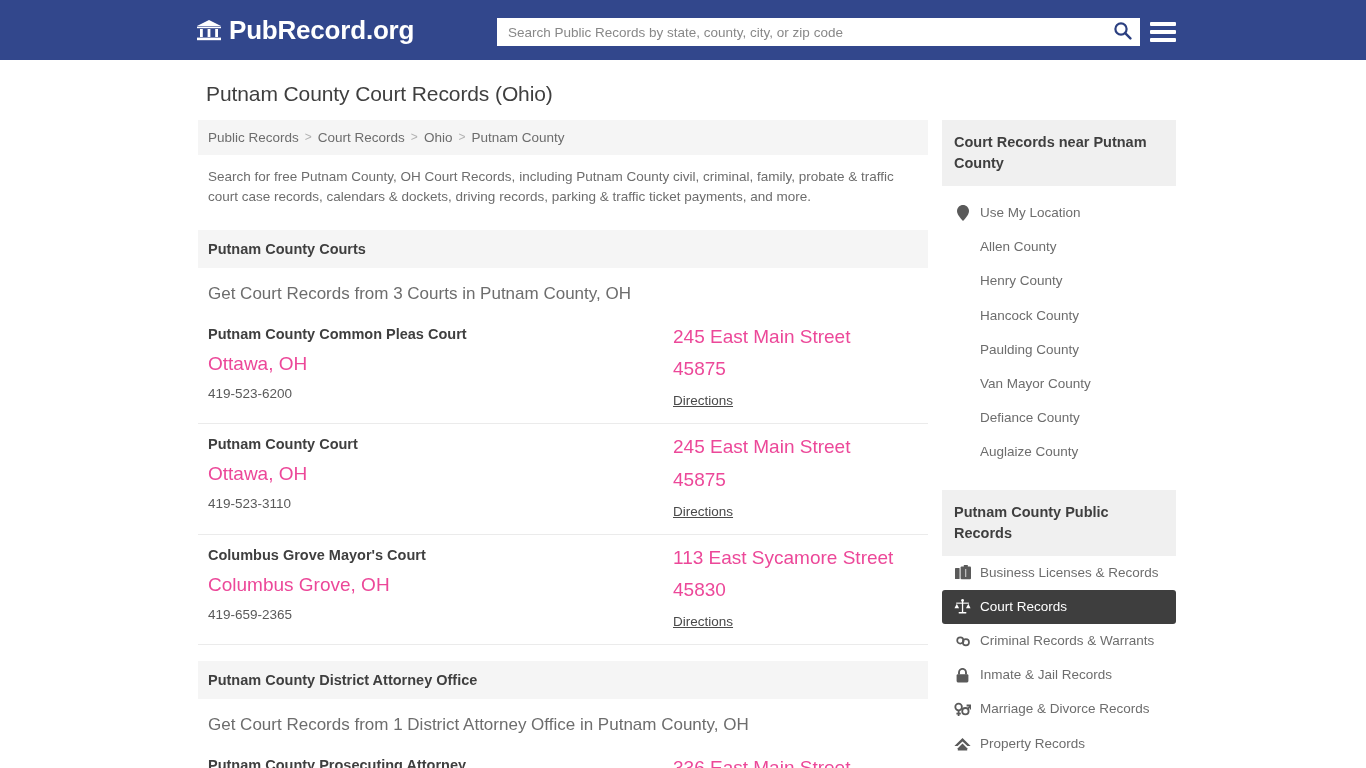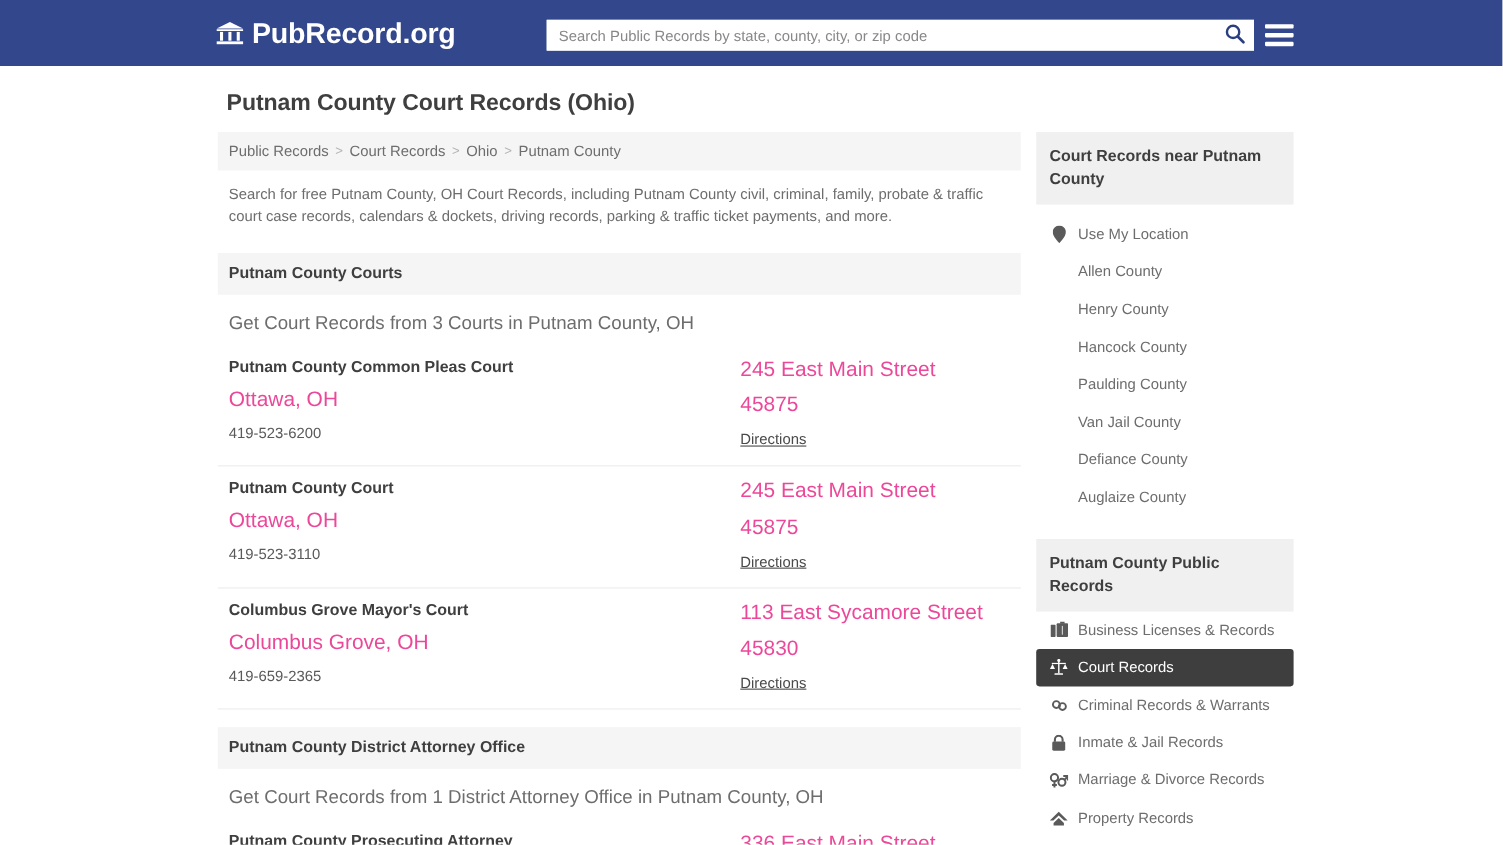--- a/index.html
+++ b/index.html
@@ -95,21 +95,21 @@
   }
   .container {
     width: 970px;
     margin: 0 auto;
     padding-top: 22px;
     display: block;
     position: relative;
   }
   h1.page-title {
     font-size: 21px;
-    font-weight: bold;
+    font-weight: normal;
     color: #3f3f3f;
     margin: 0 0 14px 8px;
     letter-spacing: -0.1px;
   }
   .cols { display: flex; align-items: flex-start; gap: 14px; }
   .main-col { width: 730px; flex: 0 0 730px; }
   .side-col { width: 234px; flex: 0 0 234px; }
 
   
   .breadcrumb {
@@ -348,21 +348,21 @@
               <li class="side-item">
                 <span class="side-icon"></span>
                 <span>Hancock County</span>
               </li>
               <li class="side-item">
                 <span class="side-icon"></span>
                 <span>Paulding County</span>
               </li>
               <li class="side-item">
                 <span class="side-icon"></span>
-                <span>Van Jail County</span>
+                <span>Van Mayor County</span>
               </li>
               <li class="side-item">
                 <span class="side-icon"></span>
                 <span>Defiance County</span>
               </li>
               <li class="side-item">
                 <span class="side-icon"></span>
                 <span>Auglaize County</span>
               </li>
             </ul>

